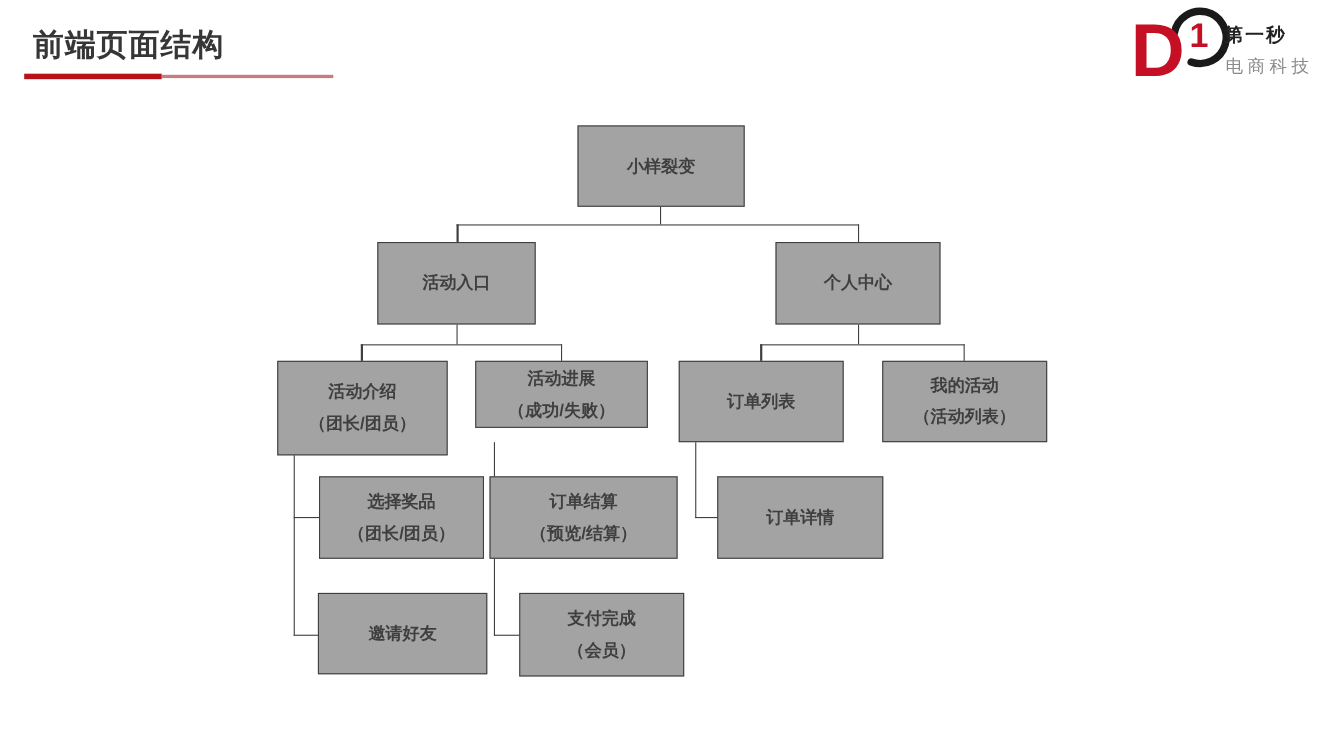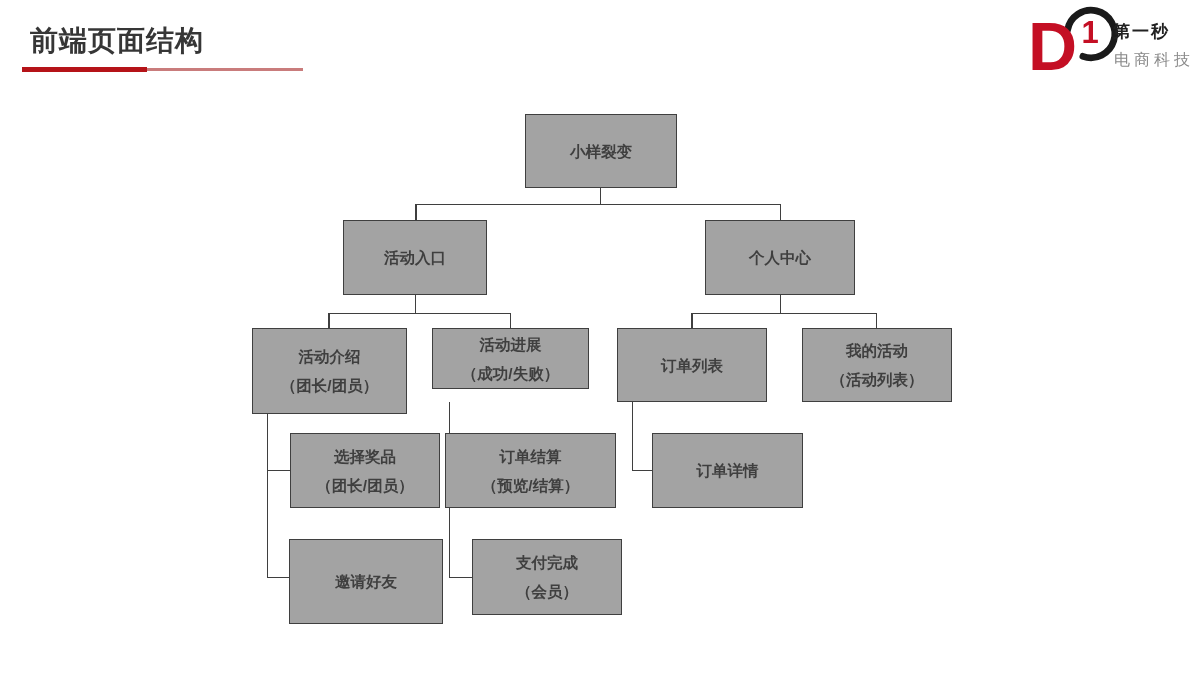--- a/index.html
+++ b/index.html
@@ -62,21 +62,21 @@
   .n-root              { left:525px; top:114px; width:152px; height:74px; }
   .n-activity-entry    { left:343px; top:220px; width:144px; height:75px; }
   .n-personal-center   { left:705px; top:220px; width:150px; height:75px; }
   .n-activity-intro    { left:252px; top:328px; width:155px; height:86px; }
   .n-activity-progress { left:432px; top:328px; width:157px; height:61px; }
   .n-order-list        { left:617px; top:328px; width:150px; height:74px; }
   .n-my-activities     { left:802px; top:328px; width:150px; height:74px; }
   .n-select-prize      { left:290px; top:433px; width:150px; height:75px; }
   .n-order-settlement  { left:445px; top:433px; width:171px; height:75px; }
   .n-order-detail      { left:652px; top:433px; width:151px; height:75px; }
-  .n-invite-friends    { left:289px; top:539px; width:154px; height:85px; }
+  .n-invite-friends    { left:289px; top:539px; width:154px; height:74px; }
   .n-payment-complete  { left:472px; top:539px; width:150px; height:76px; }
 
   
   .line{ position:absolute; background:#3f3f3f; z-index:1; }
 </style>
 </head>
 <body>
 
 <div class="slide">
 

